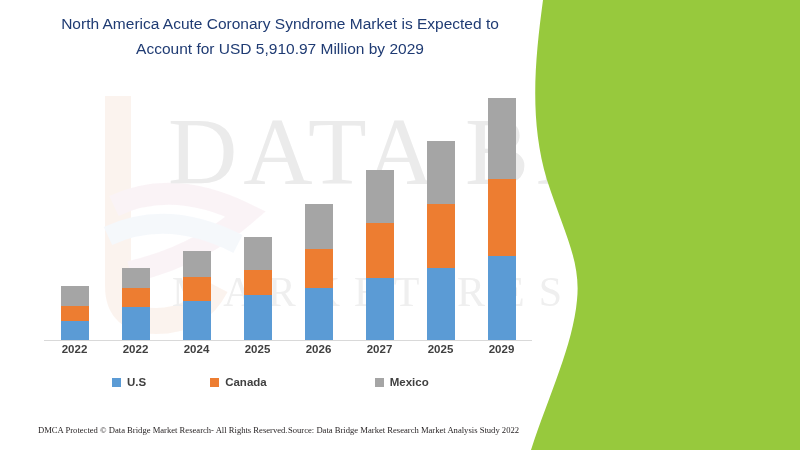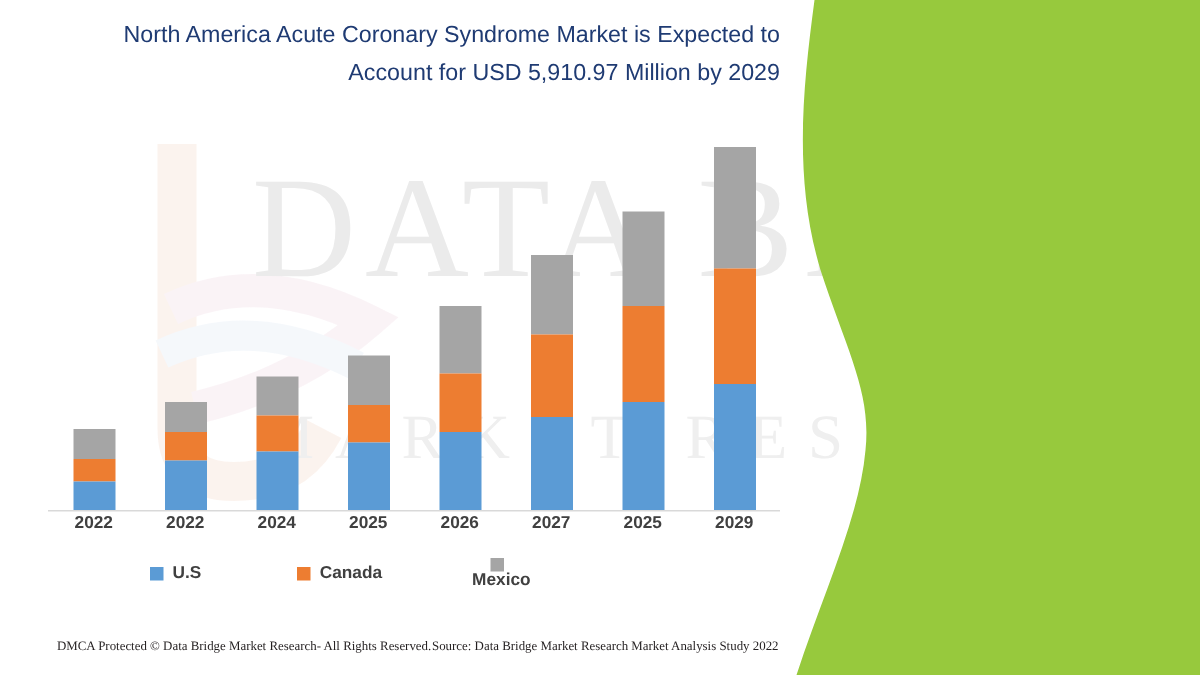--- a/index.html
+++ b/index.html
@@ -25,46 +25,46 @@
   }
   .wm-logo{position:absolute;left:78px;top:86px;width:210px;height:250px;opacity:.35;}
 
   
   .green-panel{position:absolute;right:0;top:0;width:275px;height:450px;overflow:hidden;}
   .green-svg{position:absolute;right:0;top:0;}
 
   
   .headline{
     position:absolute;left:40px;top:12px;width:480px;
-    text-align:right;color:#1f3b73;font-size:15.5px;line-height:1.6;font-weight:400;
+    text-align:center;color:#1f3b73;font-size:15.5px;line-height:1.6;font-weight:400;
   }
 
   
-  .chart{position:absolute;left:20px;top:95px;width:510px;height:290px;text-decoration:underline;}
+  .chart{position:absolute;left:32px;top:95px;width:510px;height:290px;text-decoration:underline;}
   .plot{position:absolute;left:0;top:0;width:510px;height:268px;}
   .axis-line{position:absolute;left:12px;bottom:22px;width:488px;height:1px;background:#d9d9d9;}
   .bars{position:absolute;left:12px;bottom:23px;width:488px;height:245px;display:flex;align-items:flex-end;}
   .bar-slot{flex:1 1 0;display:flex;flex-direction:column;align-items:center;justify-content:flex-end;height:100%;}
   .bar{width:28px;display:flex;flex-direction:column;justify-content:flex-end;}
   .seg{width:100%;}
   .seg.mexico{background:#a5a5a5;}
   .seg.canada{background:#ed7d31;}
   .seg.us{background:#5b9bd5;}
 
   .xlabels{position:absolute;left:12px;bottom:0;width:488px;height:20px;display:flex;}
   .xlab{flex:1 1 0;text-align:center;font-size:11.5px;color:#404040;font-weight:700;}
 
   .legend{
     position:absolute;left:12px;top:277px;width:470px;height:20px;
     display:flex;align-items:center;
   }
   .lg-item{display:flex;align-items:center;}
   .lg-1{margin-left:68px;}
   .lg-2{margin-left:64px;text-align:center;}
-  .lg-3{margin-left:60px;flex-direction:column;}
+  .lg-3{margin-left:108px;}
   .lg-swatch{width:9px;height:9px;margin-right:6px;display:inline-block;}
   .lg-swatch.us{background:#5b9bd5;}
   .lg-swatch.canada{background:#ed7d31;}
   .lg-swatch.mexico{background:#a5a5a5;}
   .lg-text{font-size:11.5px;color:#404040;font-weight:700;}
 
   
   .footer{position:absolute;left:0;bottom:0;width:560px;height:34px;}
   .ft-left{
     position:absolute;left:38px;top:9px;color:#231f20;font-size:8.6px;

